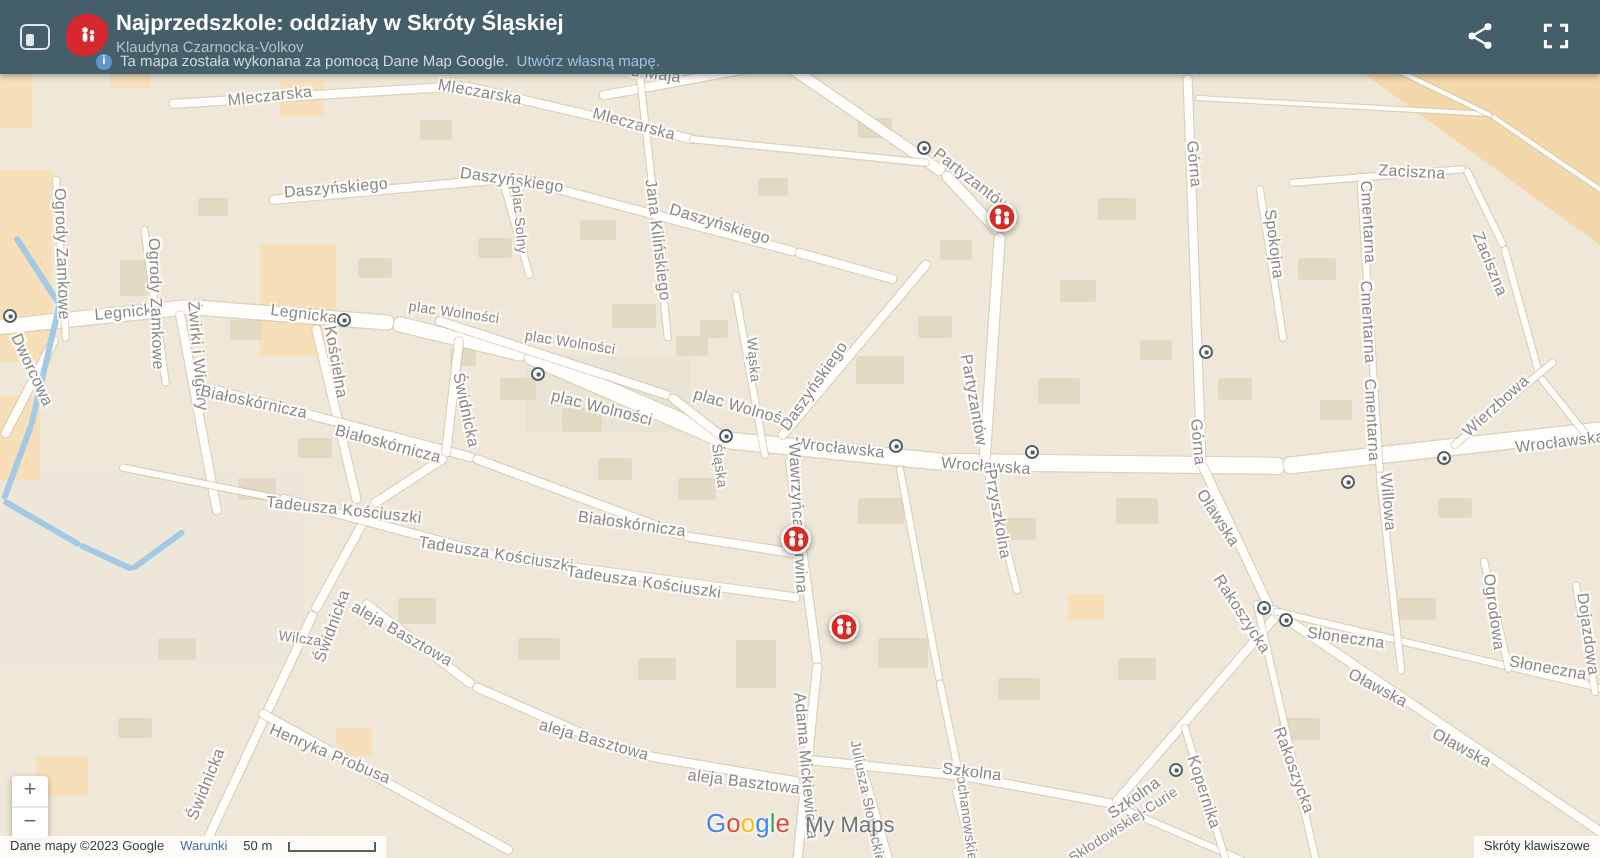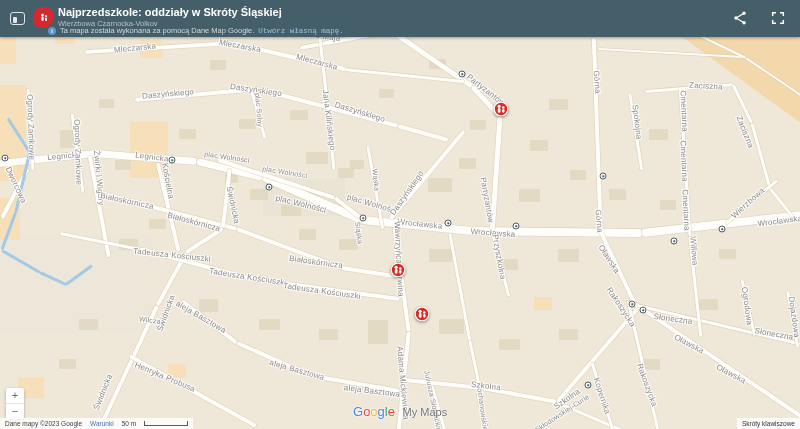--- a/index.html
+++ b/index.html
@@ -30,21 +30,21 @@
   .toggle i{position:absolute;left:1.5px;bottom:1.5px;width:4.5px;height:6px;background:#dfe7ea;border-radius:1px;}
   .logo{position:absolute;left:33px;top:7px;width:21px;height:21px;background:#d7282f;
     border-radius:48% 52% 58% 42%/55% 45% 62% 38%;display:flex;align-items:center;justify-content:center;}
   .hd-title{position:absolute;left:58px;top:6px;font-size:11px;font-weight:bold;color:#fff;white-space:nowrap;}
   .hd-star{position:absolute;left:213px;top:7px;font-size:9px;color:rgba(255,255,255,.5);}
   .hd-sub{position:absolute;left:58px;top:19px;font-size:7.5px;color:#b3c0c6;white-space:nowrap;}
   .inforow{position:absolute;left:48px;top:26px;display:flex;align-items:center;gap:4px;font-size:7.5px;}
   .info-i{width:8px;height:8px;border-radius:50%;background:#5f97cc;color:#fff;font-size:6px;
     line-height:8px;text-align:center;font-style:normal;font-weight:bold;}
   .info-text{color:#cfd8dc;}
-  .info-link{color:#9cc3de;cursor:pointer;font-family:Liberation Mono, monospace;}
+  .info-link{color:#9cc3de;cursor:pointer;}
   .hd-ic{position:absolute;top:10px;width:16px;height:16px;cursor:pointer;}
 
   
   #zoomctl{position:absolute;left:6px;top:388px;width:18px;height:31px;background:#fff;border-radius:2px;
     box-shadow:0 1px 3px rgba(0,0,0,.3);z-index:15;}
   #zoomctl .zbtn{width:18px;height:15px;text-align:center;line-height:15px;font-size:11px;color:#666;cursor:pointer;}
   #zoomctl .zdiv{height:1px;background:#e6e6e6;}
   #attrib{position:absolute;left:0;bottom:0;height:11px;z-index:15;background:rgba(255,255,255,.8);
     display:flex;align-items:center;gap:8px;padding:0 5px;font-size:6.5px;color:#3c3c3c;white-space:nowrap;}
   #attrib .terms{color:#4a6ea8;cursor:pointer;}
@@ -336,21 +336,21 @@
     <div class="logo">
       <svg width="12" height="12" viewBox="0 0 15 15">
         <circle cx="5.6" cy="3.8" r="1.7" fill="#fff"></circle>
         <rect x="4.2" y="5.7" width="2.9" height="5.4" rx="1.4" fill="#fff"></rect>
         <circle cx="10" cy="5.2" r="1.4" fill="#fff"></circle>
         <rect x="8.8" y="6.9" width="2.4" height="4.2" rx="1.2" fill="#fff"></rect>
       </svg>
     </div>
     <div class="hd-title">Najprzedszkole: oddziały w Skróty Śląskiej</div>
     <div class="hd-star">☆</div>
-    <div class="hd-sub">Wierzbowa Czarnocka-Volkov</div>
+    <div class="hd-sub">Klaudyna Czarnocka-Volkov</div>
     <div class="inforow">
       <i class="info-i">i</i>
       <span class="info-text">Ta mapa została wykonana za pomocą Dane Map Google.</span>
       <span class="info-link">Utwórz własną mapę.</span>
     </div>
     <svg class="hd-ic" style="right:52px" viewBox="0 0 24 24">
       <circle cx="18" cy="5" r="2.6" fill="#fff"></circle>
         <circle cx="6" cy="12" r="2.6" fill="#fff"></circle>
       <circle cx="18" cy="19" r="2.6" fill="#fff"></circle>
       <path d="M6 12L18 5M6 12l12 7" stroke="#fff" stroke-width="1.8" fill="none"></path>

